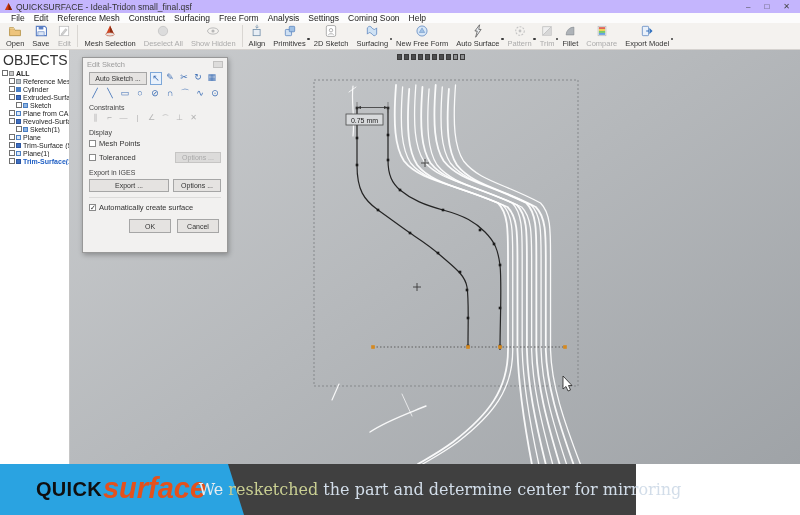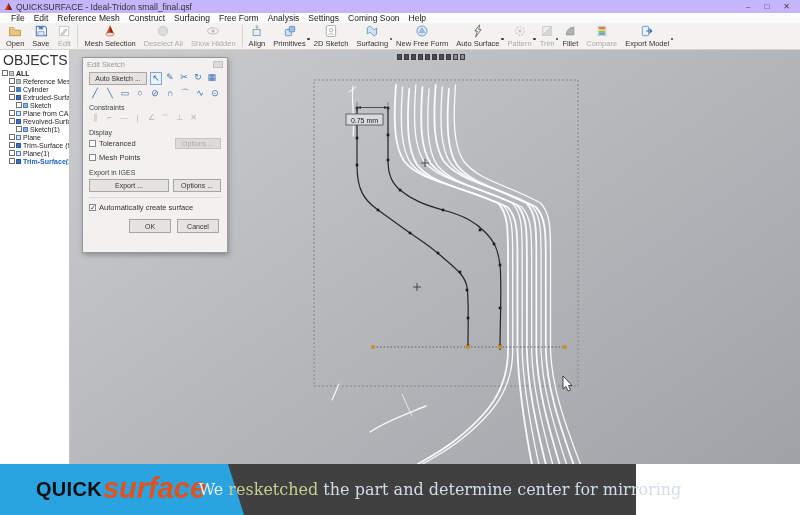--- a/index.html
+++ b/index.html
@@ -476,26 +476,26 @@
           <span class="con-icon">∠</span>
           <span class="con-icon">⌒</span>
           <span class="con-icon">⊥</span>
           <span class="con-icon">✕</span>
         </div>
 
       <div class="sec">Display</div>
       <div id="display-options">
           <div class="opt-row">
             <span class="cb2"></span>
-            <span class="o-lbl">Toleranced</span>
-            <span class="mini-btn">Options ...</span>
+            <span class="o-lbl">Mesh Points</span>
           </div>
           <div class="opt-row">
             <span class="cb2"></span>
-            <span class="o-lbl">Mesh Points</span>
+            <span class="o-lbl">Toleranced</span>
+            <span class="mini-btn">Options ...</span>
           </div>
         </div>
 
       <div class="sec">Export in IGES</div>
       <div class="exp-row">
         <span class="btn b-export">Export ...</span>
         <span class="btn b-opt">Options ...</span>
       </div>
 
       <hr class="dlg-hr">

